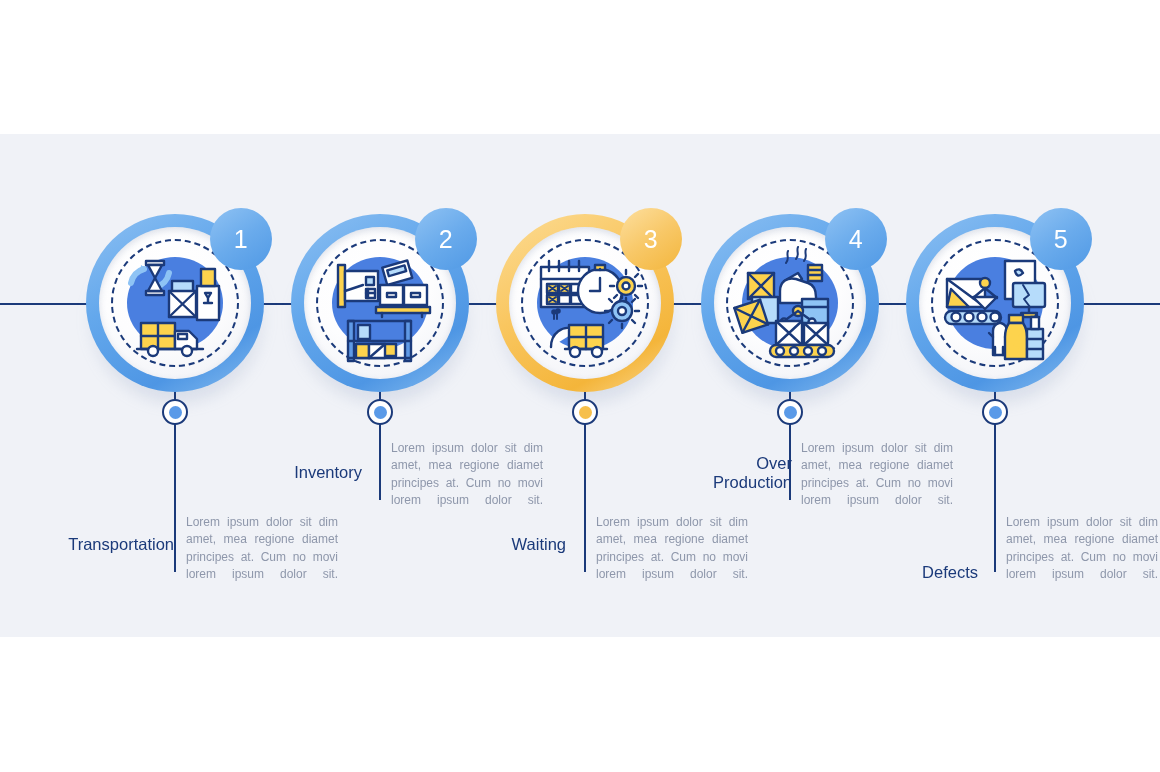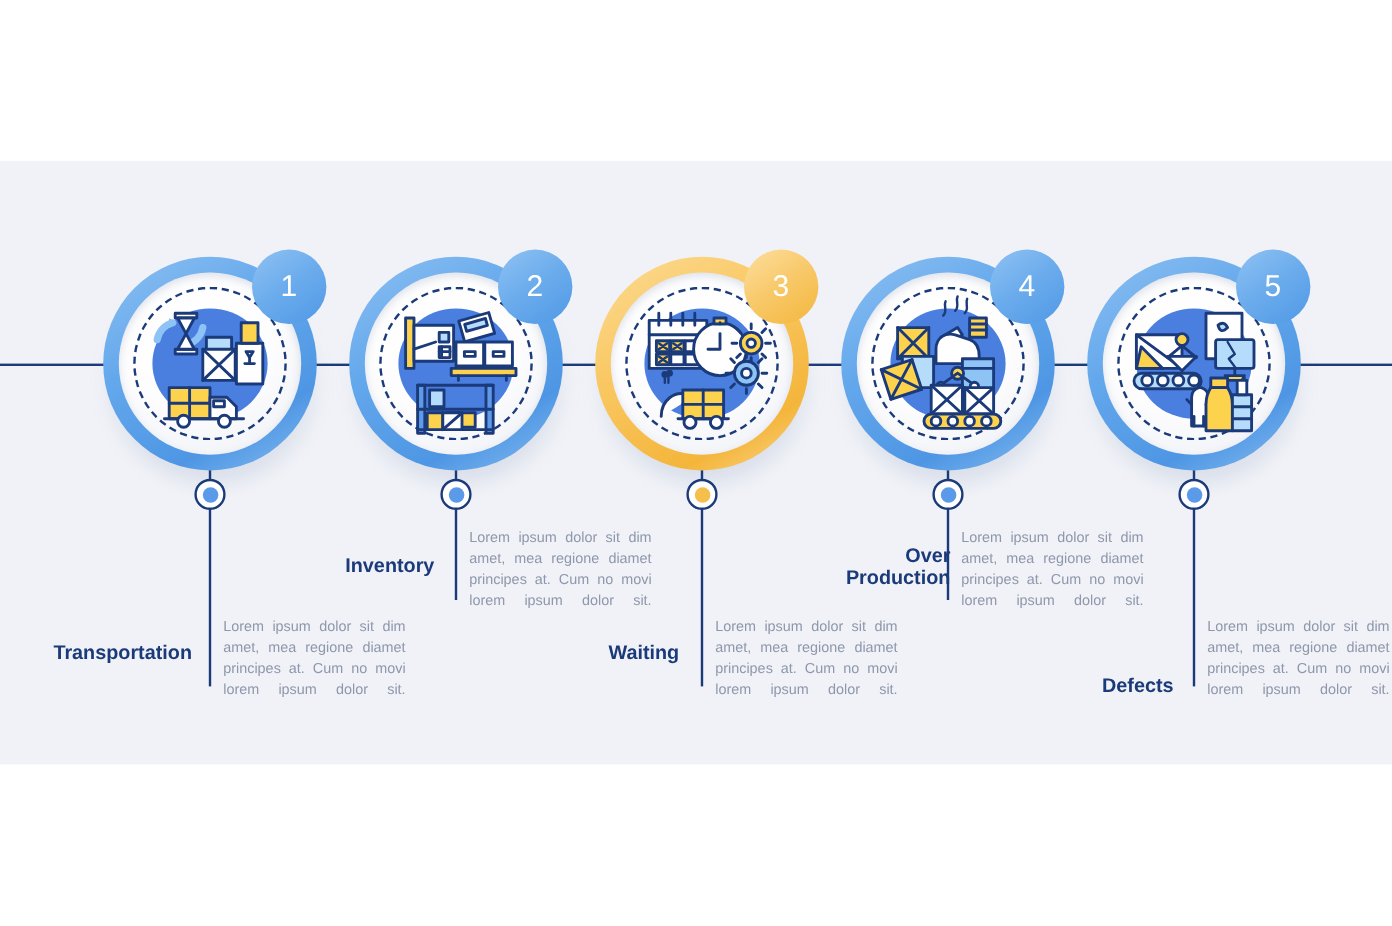--- a/index.html
+++ b/index.html
@@ -93,21 +93,21 @@
   .dot i {
     display: block; width: 13px; height: 13px; border-radius: 50%;
     background: #5a9ae8;
   }
   .node-dot.accent i { background: #f6bf4b; }
 
   
   .label {
     position: absolute;
     color: #1b3a7a;
-    font-size: 16.5px; font-weight: bold;
+    font-size: 16.5px; font-weight: normal;
     line-height: 19px;
     white-space: pre-line;
   }
   .label.right { text-align: right; }
 
   .body {
     position: absolute;
     width: 152px;
     color: #8e97ab;
     font-size: 12px;
@@ -155,21 +155,21 @@
           <circle cx="76" cy="112" r="5" fill="#fff"></circle>
         </g>
       </svg>
     </div>
     <div class="badge">1</div>
   </div>
   <div class="stem" style="left:174px; top:392px; height:180px;"></div>
   <div class="dot node-dot" style="left:162px; top:399px;">
       <i></i>
     </div>
-  <div class="label right" style="left:14px; top:535px; width:146px;">Transportation</div>
+  <div class="label right" style="left:28px; top:535px; width:146px;">Transportation</div>
   <div class="body" style="left:186px; top:514px;">Lorem ipsum dolor sit dim amet, mea regione diamet principes at. Cum no movi lorem ipsum dolor sit.</div>
 
   <div class="node" style="left:291px; top:214px;">
     <div class="ring-shadow"></div>
     <div class="ring-outer"></div>
     <div class="ring-inner">
       <div class="blue-blob"></div>
       <div class="dashring"></div>
       <svg class="icon-svg" viewBox="0 0 128 128">
         <g fill="none" stroke="#1b3a7a" stroke-width="2.4" stroke-linejoin="round" stroke-linecap="round">

